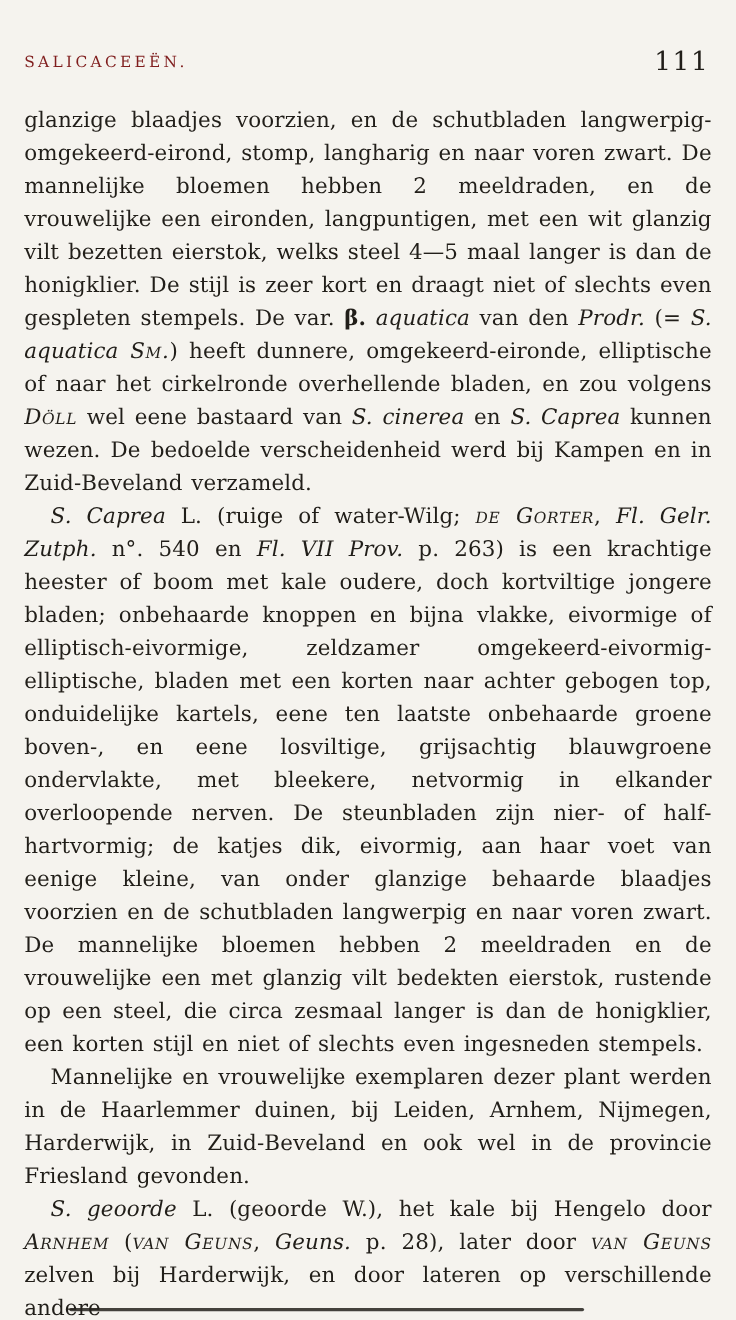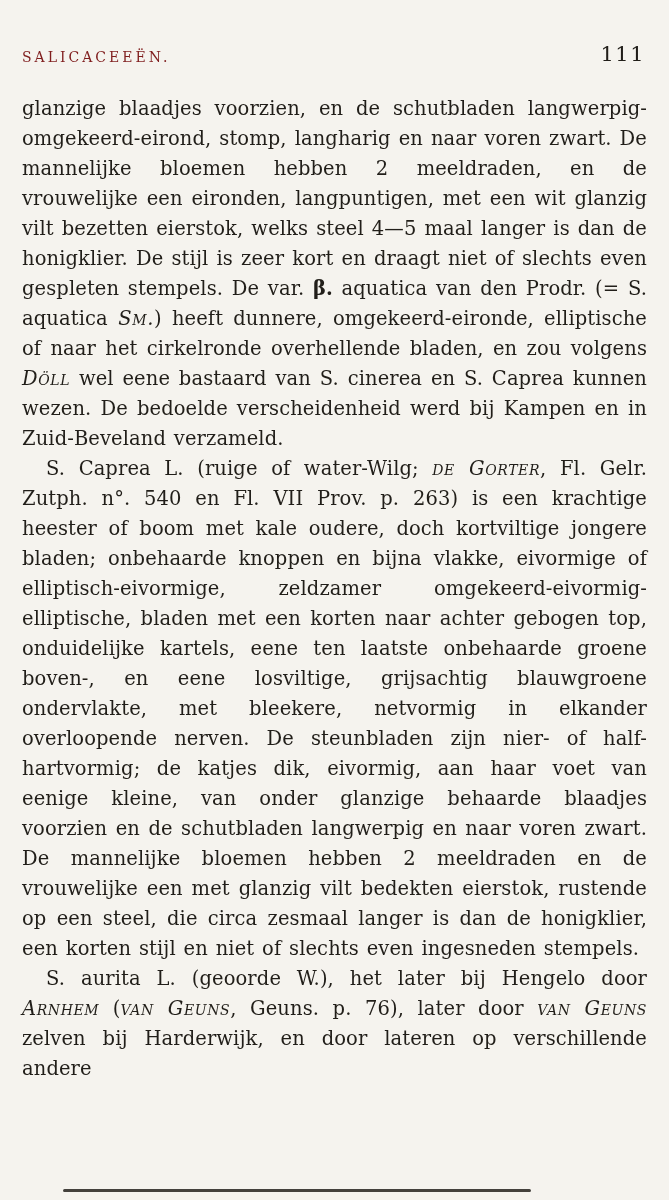--- a/index.html
+++ b/index.html
@@ -30,34 +30,34 @@
     top: 7px;
     text-align: left;
     font-size: 14px;
     letter-spacing: 3px;
     color: #7f1d1d;
   }
   .head-page {
     position: absolute;
     right: 2px;
     top: 0;
-    font-size: 21px;
+    font-size: 24px;
     letter-spacing: 1.5px;
   }
   .body-text {
     margin-top: 22px;
     font-size: 19.5px;
     line-height: 30px;
     text-align: justify;
     word-spacing: 1.5px;
     letter-spacing: 0.1px;
   }
   .para { margin: 0; }
   .para.indent { text-indent: 24px; }
-  .it { }
+  .it { font-style: italic; }
   .sc { font-variant: small-caps; letter-spacing: 0.6px; font-style: italic; }
   .bd { font-weight: bold; }
   .scan-artifact {
     position: absolute;
     left: 63px;
     top: 1189px;
     width: 468px;
     height: 3px;
     background: #26231e;
     border-radius: 2px;
@@ -71,18 +71,19 @@
 <div class="page">
 
   <header class="running-head">
     <span class="head-title">SALICACEEËN.</span>
     <span class="head-page">111</span>
   </header>
 
   <main class="body-text" id="paragraphs">
       <p class="para"><span>glanzige blaadjes voorzien, en de schutbladen langwerpig-omgekeerd-eirond, stomp, langharig en naar voren zwart. De mannelijke bloemen hebben 2 meeldraden, en de vrouwelijke een eironden, langpuntigen, met een wit glanzig vilt bezetten eierstok, welks steel 4—5 maal langer is dan de honigklier. De stijl is zeer kort en draagt niet of slechts even gespleten stempels. De var. </span><span class="bd">β.</span><span class="it"> aquatica</span><span> van den </span><span class="it">Prodr.</span><span> (= </span><span class="it">S. aquatica</span><span class="sc"> Sm.</span><span>) heeft dunnere, omgekeerd-eironde, elliptische of naar het cirkelronde overhellende bladen, en zou volgens </span><span class="sc">Döll</span><span> wel eene bastaard van </span><span class="it">S. cinerea</span><span> en </span><span class="it">S. Caprea</span><span> kunnen wezen. De bedoelde verscheidenheid werd bij Kampen en in Zuid-Beveland verzameld.</span></p>
       <p class="para indent"><span class="it">S. Caprea</span><span> L. (ruige of water-Wilg; </span><span class="sc">de Gorter</span><span>, </span><span class="it">Fl. Gelr. Zutph.</span><span> n°. 540 en </span><span class="it">Fl. VII Prov.</span><span> p. 263) is een krachtige heester of boom met kale oudere, doch kortviltige jongere bladen; onbehaarde knoppen en bijna vlakke, eivormige of elliptisch-eivormige, zeldzamer omgekeerd-eivormig-elliptische, bladen met een korten naar achter gebogen top, onduidelijke kartels, eene ten laatste onbehaarde groene boven-, en eene losviltige, grijsachtig blauwgroene ondervlakte, met bleekere, netvormig in elkander overloopende nerven. De steunbladen zijn nier- of half-hartvormig; de katjes dik, eivormig, aan haar voet van eenige kleine, van onder glanzige behaarde blaadjes voorzien en de schutbladen langwerpig en naar voren zwart. De mannelijke bloemen hebben 2 meeldraden en de vrouwelijke een met glanzig vilt bedekten eierstok, rustende op een steel, die circa zesmaal langer is dan de honigklier, een korten stijl en niet of slechts even ingesneden stempels.</span></p>
-      <p class="para indent"><span class="it">S. aurita</span><span> L. (geoorde W.), het later bij Hengelo door </span><span class="sc">Arnhem</span><span> (</span><span class="sc">van Geuns</span><span>, </span><span class="it">Geuns.</span><span> p. 76), later door </span><span class="sc">van Geuns</span><span> zelven bij Harderwijk, en door lateren op verschillende andere</span></p>
+      <p class="para indent"><span>Mannelijke en vrouwelijke exemplaren dezer plant werden in de Haarlemmer duinen, bij Leiden, Arnhem, Nijmegen, Harderwijk, in Zuid-Beveland en ook wel in de provincie Friesland gevonden.</span></p>
+      <p class="para indent"><span class="it">S. geoorde</span><span> L. (geoorde W.), het kale bij Hengelo door </span><span class="sc">Arnhem</span><span> (</span><span class="sc">van Geuns</span><span>, </span><span class="it">Geuns.</span><span> p. 28), later door </span><span class="sc">van Geuns</span><span> zelven bij Harderwijk, en door lateren op verschillende andere</span></p>
     </main>
 
   <div class="scan-artifact"></div>
 
 </div>
 
 </body></html>

